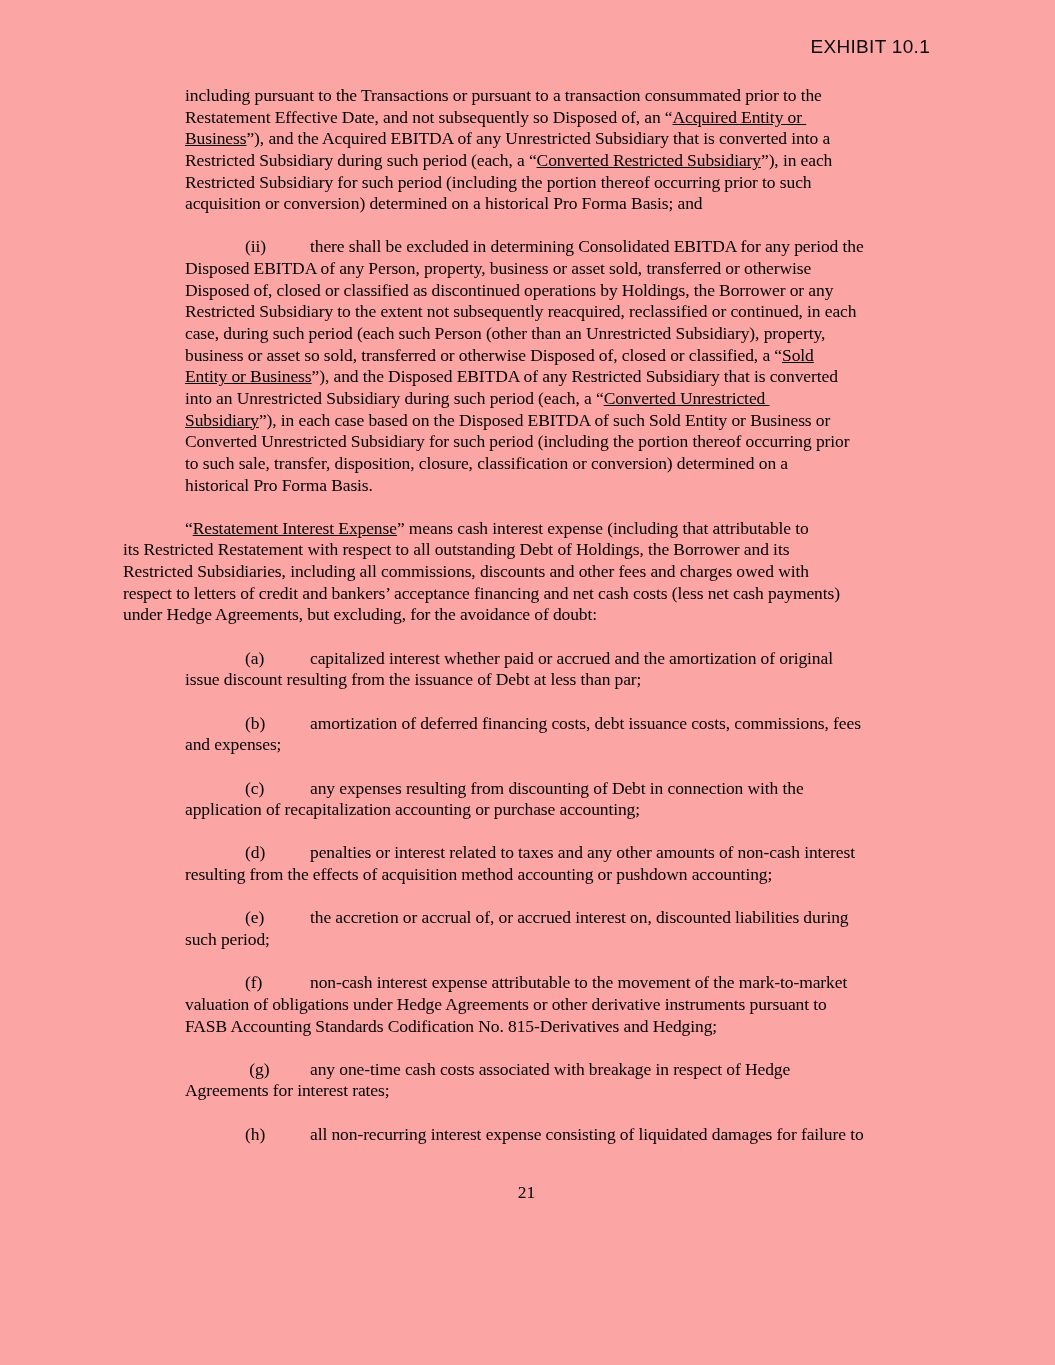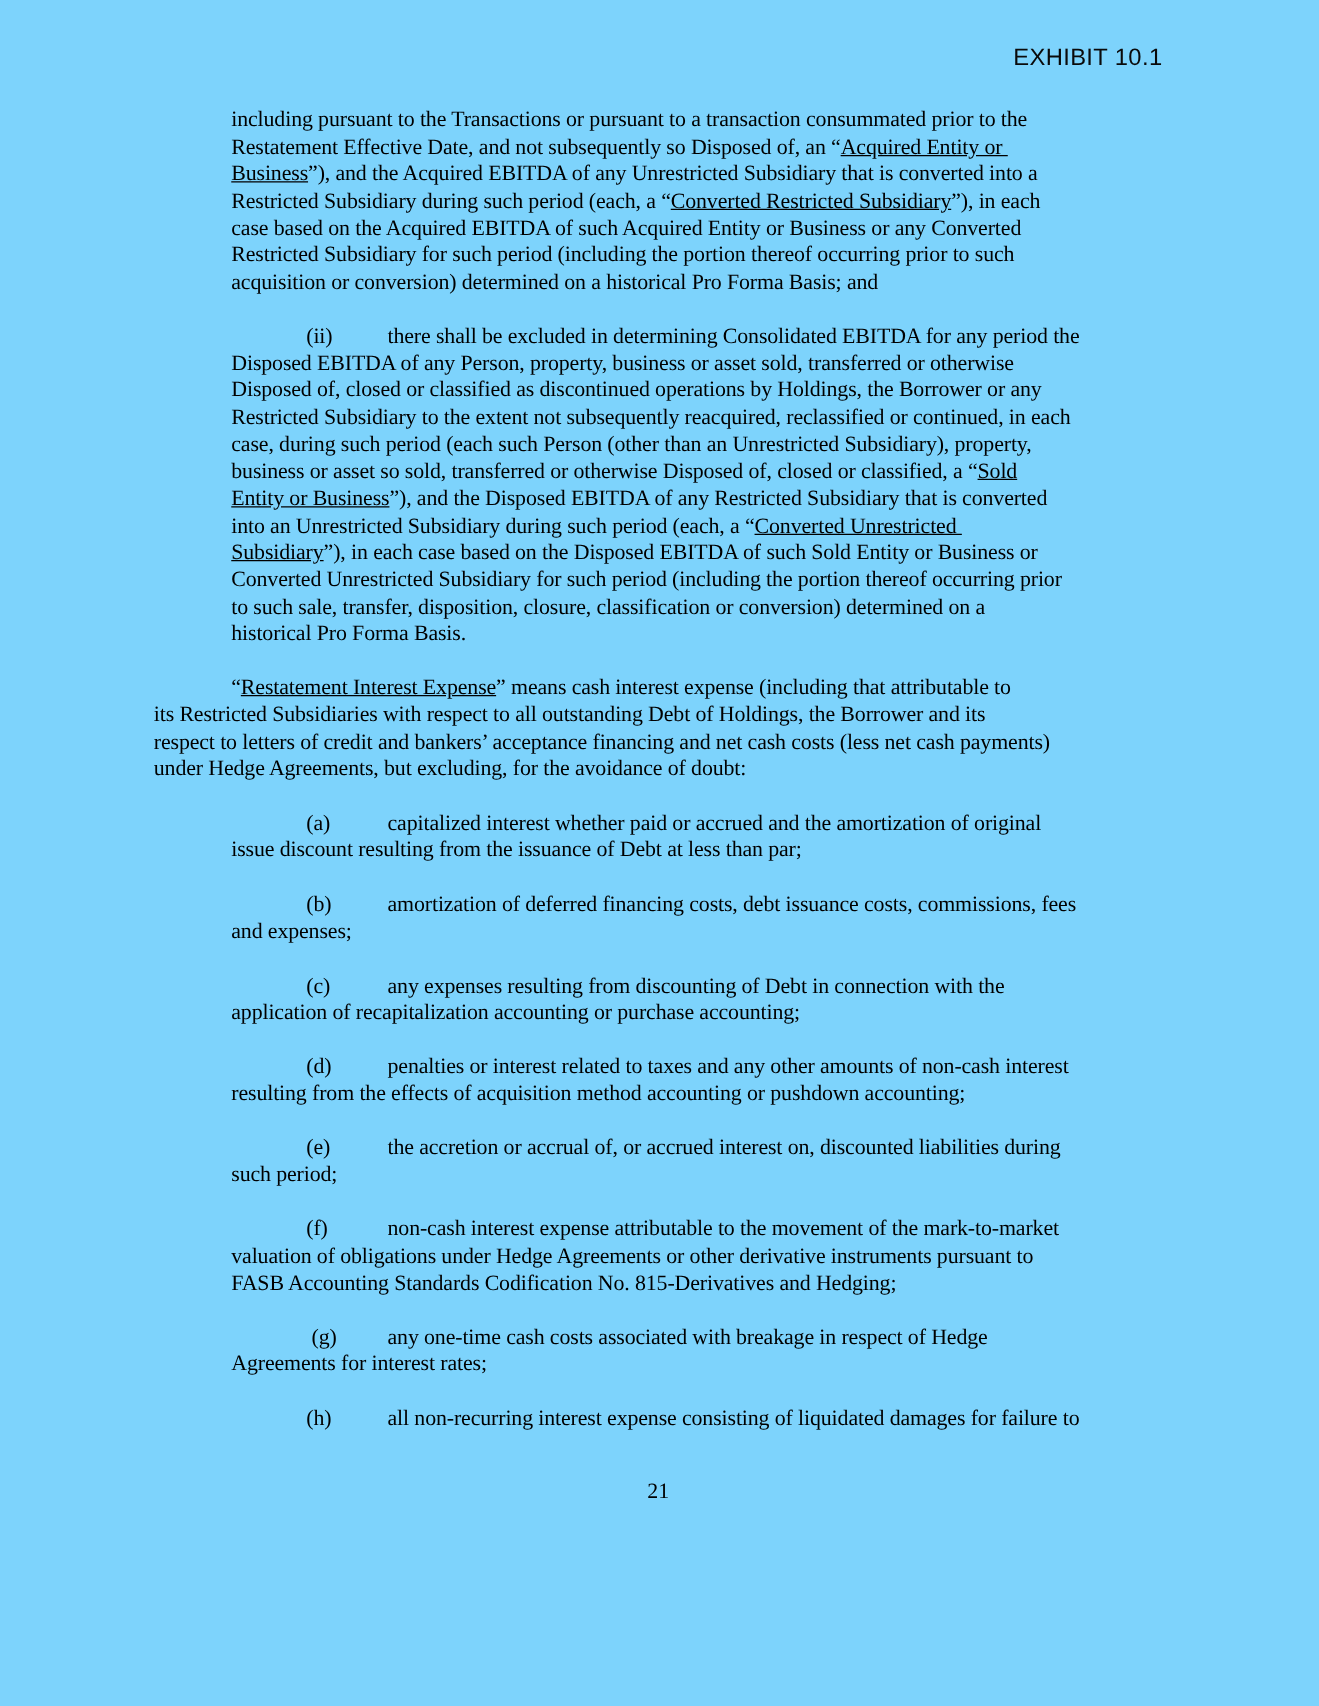--- a/index.html
+++ b/index.html
@@ -6,21 +6,21 @@
   body {
     width: 1055px; height: 1365px;
     font-family: "Liberation Serif", serif;
     color: #000000;
     overflow: hidden;
   }
   .page {
     box-sizing: border-box;
     width: 1055px; height: 1365px;
     padding: 36px 125px 0 123px;
-    background: #7dd3fc;
+    background: #fca5a5;
     position: relative;
   }
   .header {
     text-align: right;
     font-family: "Liberation Sans", sans-serif;
     font-size: 19px;
     line-height: 22px;
     letter-spacing: 0.3px;
     color: #0a0a0a;
   }
@@ -60,41 +60,41 @@
   <div class="header">
     <span>EXHIBIT 10.1</span>
   </div>
 
   <div class="doc">
       <div class="para block first-para">
         <div class="line first"><span>including pursuant to the Transactions or pursuant to a transaction consummated prior to the</span></div>
         <div class="line"><span>Restatement Effective Date, and not subsequently so Disposed of, an “</span><span class="u">Acquired Entity or </span></div>
         <div class="line"><span class="u">Business</span><span>”), and the Acquired EBITDA of any Unrestricted Subsidiary that is converted into a</span></div>
         <div class="line"><span>Restricted Subsidiary during such period (each, a “</span><span class="u">Converted Restricted Subsidiary</span><span>”), in each</span></div>
-        <div class="line"><span>case based on the Acquired EBITDA of such Acquired Entity or Business or any Converted</span></div>
         <div class="line"><span>Restricted Subsidiary for such period (including the portion thereof occurring prior to such</span></div>
         <div class="line"><span>acquisition or conversion) determined on a historical Pro Forma Basis; and</span></div>
       </div>
       <div class="para item">
         <div class="line first"><span class="marker">(ii)</span><span>there shall be excluded in determining Consolidated EBITDA for any period the</span></div>
         <div class="line"><span>Disposed EBITDA of any Person, property, business or asset sold, transferred or otherwise</span></div>
         <div class="line"><span>Disposed of, closed or classified as discontinued operations by Holdings, the Borrower or any</span></div>
         <div class="line"><span>Restricted Subsidiary to the extent not subsequently reacquired, reclassified or continued, in each</span></div>
         <div class="line"><span>case, during such period (each such Person (other than an Unrestricted Subsidiary), property,</span></div>
         <div class="line"><span>business or asset so sold, transferred or otherwise Disposed of, closed or classified, a “</span><span class="u">Sold</span></div>
         <div class="line"><span class="u">Entity or Business</span><span>”), and the Disposed EBITDA of any Restricted Subsidiary that is converted</span></div>
         <div class="line"><span>into an Unrestricted Subsidiary during such period (each, a “</span><span class="u">Converted Unrestricted </span></div>
         <div class="line"><span class="u">Subsidiary</span><span>”), in each case based on the Disposed EBITDA of such Sold Entity or Business or</span></div>
         <div class="line"><span>Converted Unrestricted Subsidiary for such period (including the portion thereof occurring prior</span></div>
         <div class="line"><span>to such sale, transfer, disposition, closure, classification or conversion) determined on a</span></div>
         <div class="line"><span>historical Pro Forma Basis.</span></div>
       </div>
       <div class="para body">
         <div class="line first"><span>“</span><span class="u">Restatement Interest Expense</span><span>” means cash interest expense (including that attributable to</span></div>
-        <div class="line"><span>its Restricted Subsidiaries with respect to all outstanding Debt of Holdings, the Borrower and its</span></div>
+        <div class="line"><span>its Restricted Restatement with respect to all outstanding Debt of Holdings, the Borrower and its</span></div>
+        <div class="line"><span>Restricted Subsidiaries, including all commissions, discounts and other fees and charges owed with</span></div>
         <div class="line"><span>respect to letters of credit and bankers’ acceptance financing and net cash costs (less net cash payments)</span></div>
         <div class="line"><span>under Hedge Agreements, but excluding, for the avoidance of doubt:</span></div>
       </div>
       <div class="para item">
         <div class="line first"><span class="marker">(a)</span><span>capitalized interest whether paid or accrued and the amortization of original</span></div>
         <div class="line"><span>issue discount resulting from the issuance of Debt at less than par;</span></div>
       </div>
       <div class="para item">
         <div class="line first"><span class="marker">(b)</span><span>amortization of deferred financing costs, debt issuance costs, commissions, fees</span></div>
         <div class="line"><span>and expenses;</span></div>

